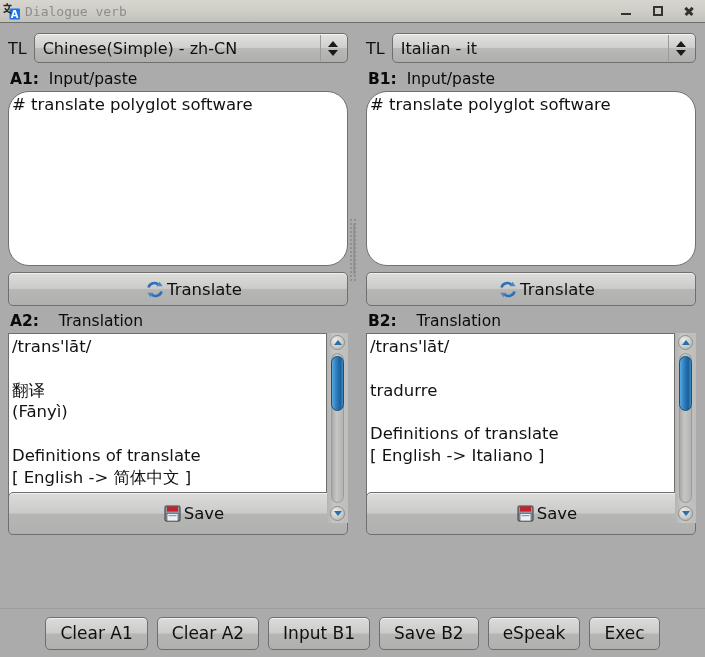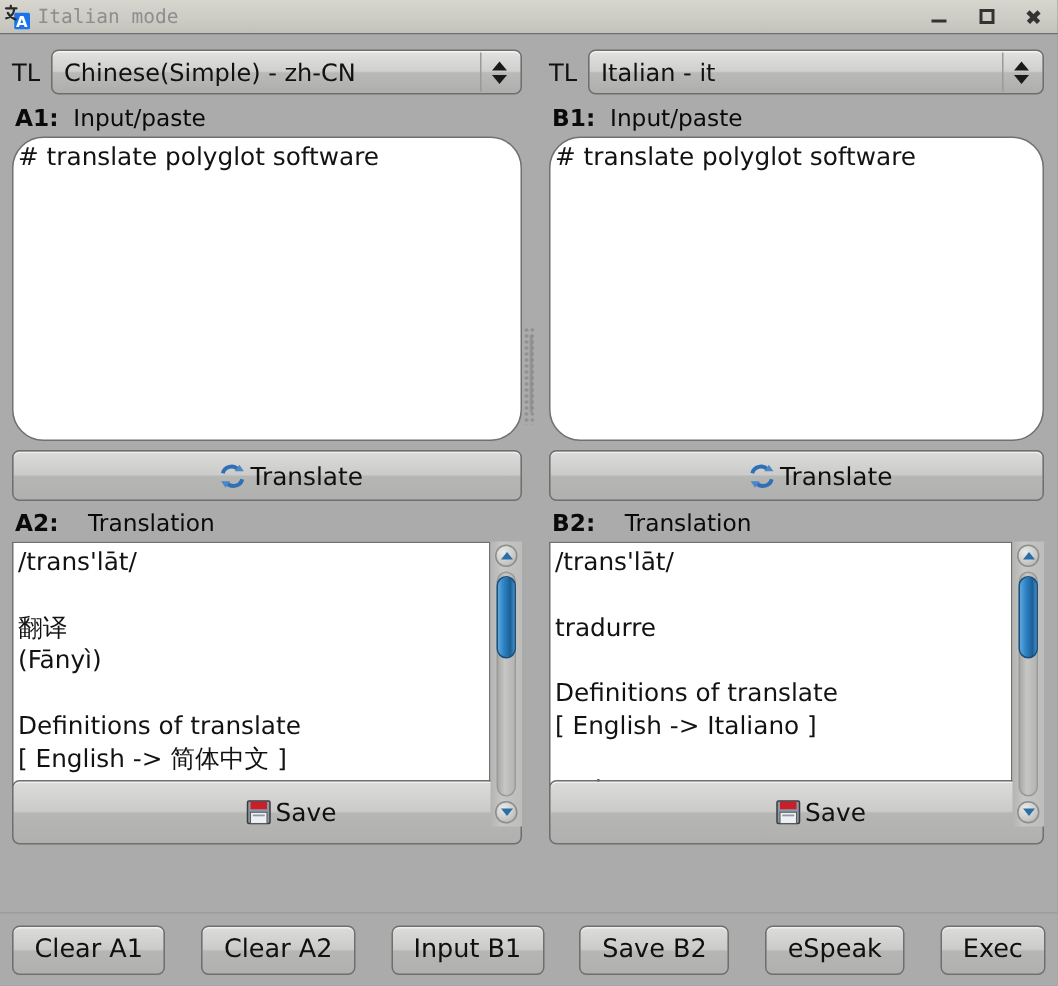--- a/index.html
+++ b/index.html
@@ -120,21 +120,21 @@
     border:1px solid #707070;
     box-sizing:border-box;
     padding:2px 3px;
     font-size:16.5px;
     color:#121212;
     line-height:1.32;
     overflow:hidden;
     white-space:pre-wrap;
     word-break:break-word;
   }
-  .input-box{height:203px;border-radius:21px;}
+  .input-box{height:175px;border-radius:21px;}
   .trans-wrap{display:flex;flex-direction:row;height:154px;}
   .trans-box{flex:1;min-width:0;height:190px;}
 
   
   .sb{
     width:21px;flex:0 0 21px;height:190px;box-sizing:border-box;
     background:linear-gradient(to right,#b4b4b2 0%,#c6c6c4 35%,#bdbdbb 100%);
     display:flex;flex-direction:column;align-items:center;
     padding:2px 0;position:relative;
   }
@@ -175,21 +175,21 @@
   .btn-wide{height:34px;width:100%;margin:6px 0 0 0;}
   .btn-save{height:43px;width:100%;margin:5px 0 0 0;}
 
   
   .icon-translate{width:18px;height:17px;position:relative;flex:0 0 18px;margin-right:1px;}
   .icon-save{width:17px;height:17px;position:relative;flex:0 0 17px;margin-right:1px;}
 
   
   .bottombar{
     height:49px;min-height:49px;
-    display:flex;align-items:center;justify-content:space-between;
+    display:flex;align-items:center;justify-content:center;
     gap:9px;
     padding:0 8px;
     box-sizing:border-box;
     border-top:1px solid #9d9d9d;
     background:#ababab;
   }
   .btn-bottom{height:33px;padding:0 14px;font-size:17px;}
 </style>
 </head>
 <body>
@@ -197,21 +197,21 @@
 <div class="window">
 
   <div class="titlebar">
     <div class="title-icon">
       <svg width="17" height="17" viewBox="0 0 17 17">
         <rect x="6.5" y="5.5" width="10.5" height="11" rx="1" fill="#1a73e8"></rect>
         <text x="11.6" y="15" font-family="DejaVu Sans, sans-serif" font-size="10" font-weight="bold" fill="#ffffff" text-anchor="middle">A</text>
         <path d="M1 2.5 h7 M4.2 0.8 v1.7 M6.4 2.8 c0 3.2 -2 5.4 -5.2 6.4 M2.2 5.6 c1.2 2.2 3.1 3.6 5.2 4.3" stroke="#2a2a2a" stroke-width="1.5" fill="none" stroke-linecap="round"></path>
       </svg>
     </div>
-    <div class="title-text">Italian mode</div>
+    <div class="title-text">Dialogue verb</div>
     <div class="win-btns">
       <div class="win-btn">
           <span class="wb-min"></span>
         </div>
       <div class="win-btn">
           <span class="wb-max"></span>
         </div>
       <div class="win-btn">
           <span class="wb-close"></span>
         </div>

